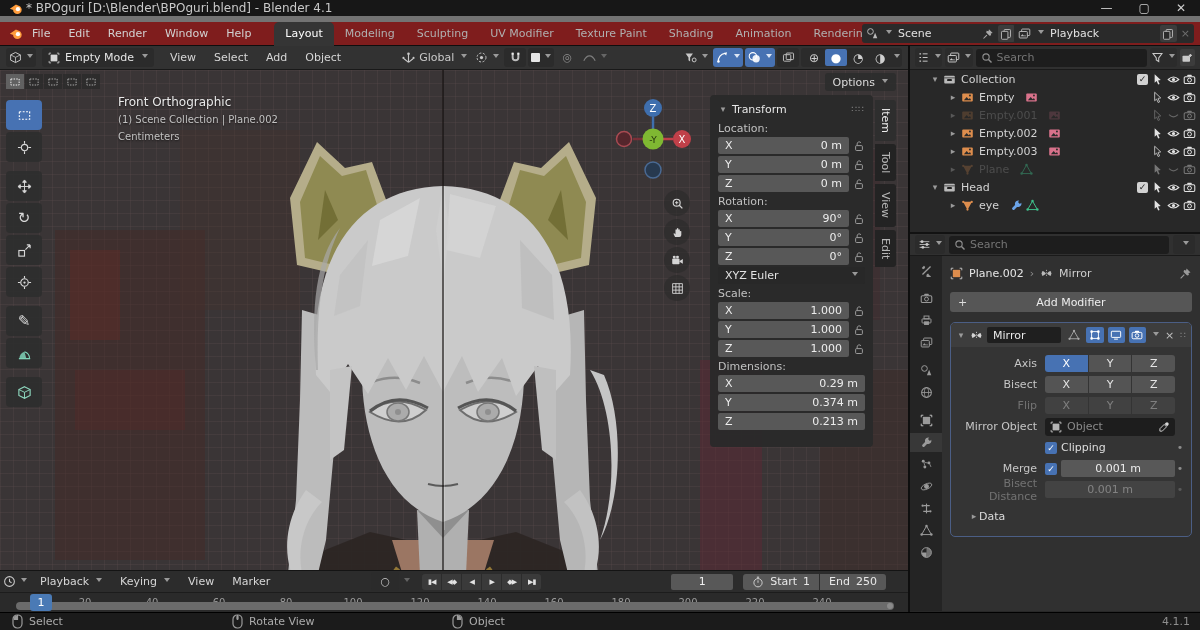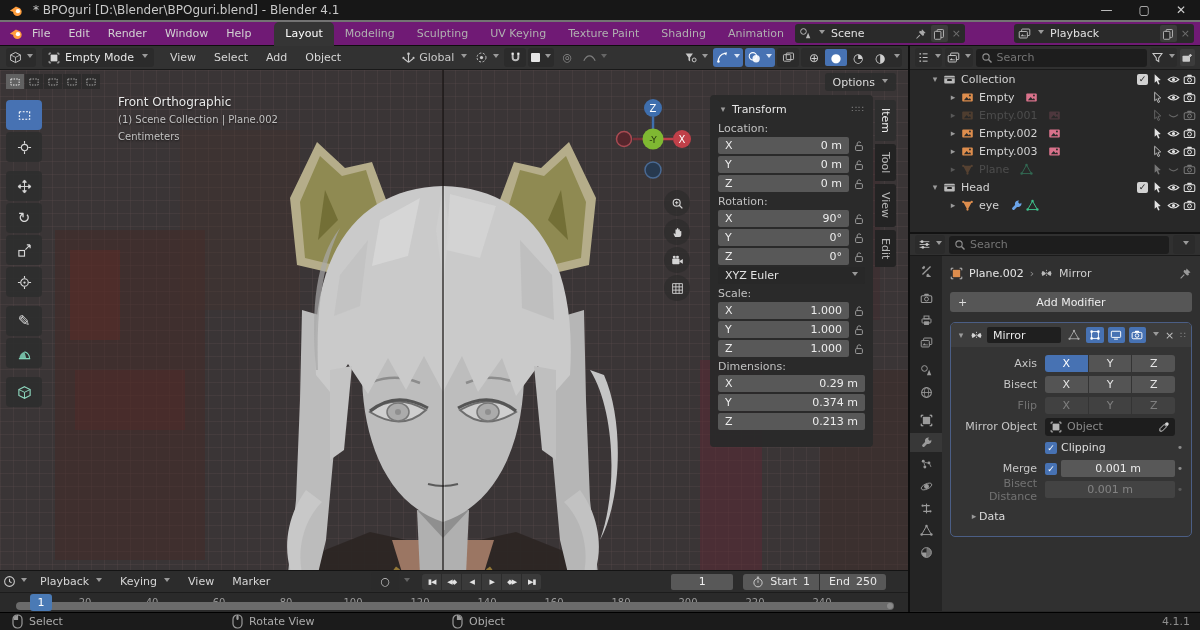--- a/index.html
+++ b/index.html
@@ -4,24 +4,24 @@
 <style>
 *{box-sizing:border-box;margin:0;padding:0}
 html,body{width:1200px;height:630px;overflow:hidden}
 body{font-family:"DejaVu Sans","Liberation Sans",sans-serif;font-size:11px;color:#cfcfcf;background:#181818;position:relative}
 .abs{position:absolute}
 svg.ic{width:13px;height:13px;flex:none;display:block}
 svg.ic12{width:12px;height:12px;flex:none;display:block}
 svg.ic15{width:15px;height:15px;flex:none;display:block}
 .cvd{width:0;height:0;border:3px solid transparent;border-top:4px solid #9a9a9a;margin-left:3px;flex:none}
 
-#titlebar{position:absolute;left:0;top:0;width:1200px;height:22px;background:#171717;display:flex;align-items:center;padding:0 8px;gap:10px;border-bottom:2px solid #737373}
+#titlebar{position:absolute;left:0;top:0;width:1200px;height:22px;background:#171717;display:flex;align-items:center;padding:0 8px;gap:3px;border-bottom:6px solid #737373}
 #titlebar .ttl{color:#c9c9c9;font-size:12px}
 #wctrls{margin-left:auto;display:flex;gap:26px;color:#cfcfcf;font-size:12px;padding-right:6px}
-#topbar{position:absolute;left:0;top:22px;width:1200px;height:24px;background:#701a75;display:flex;align-items:center;border-bottom:1px solid #0e0e0e}
+#topbar{position:absolute;left:0;top:22px;width:1200px;height:24px;background:#7f1d1d;display:flex;align-items:center;border-bottom:1px solid #0e0e0e}
 #topbar .menu{padding:0 9px;color:#d2d2d2}
 #tabs{display:flex;margin-left:14px;height:24px;align-items:stretch}
 #tabs .tab{display:flex;align-items:center;padding:0 11px;color:#b0b0b0;border-radius:5px 5px 0 0}
 #tabs .tab.act{background:#353535;color:#fff}
 .idwidget{display:flex;align-items:center;background:#2a2a2a;border-radius:3px;height:19px;padding:0 4px;gap:4px}
 .idwidget .nm{flex:1;color:#e0e0e0;padding-left:2px}
 .ibtn{display:flex;align-items:center;justify-content:center;width:17px;height:17px;border-radius:2px;background:#3c3c3c;color:#b9b9b9}
 
 #toolheader{position:absolute;left:0;top:46px;width:908px;height:24px;background:#323232;display:flex;align-items:center;padding:0 6px;gap:2px;border-bottom:1px solid #191919}
 #toolheader .menu{padding:0 8px;color:#d6d6d6}
@@ -402,28 +402,28 @@
     </svg>
   <span class="menu">File</span>
   <span class="menu">Edit</span>
   <span class="menu">Render</span>
   <span class="menu">Window</span>
   <span class="menu">Help</span>
   <div id="tabs">
     <span class="tab act">Layout</span>
     <span class="tab">Modeling</span>
     <span class="tab">Sculpting</span>
-    <span class="tab">UV Keying</span>
+    <span class="tab">UV Modifier</span>
     <span class="tab">Texture Paint</span>
     <span class="tab">Shading</span>
     <span class="tab">Animation</span>
     <span class="tab">Rendering</span>
     <span class="tab">Compositing</span>
   </div>
-  <div class="idwidget abs" style="left:795px;top:2px;width:170px">
+  <div class="idwidget abs" style="left:862px;top:2px;width:170px">
     <svg class="ic" style="color:#b9b9b9">
         <use href="#s-scn"></use>
       </svg>
     <span class="cvd"></span>
     <span class="nm">Scene</span>
     <svg class="ic12" style="color:#a9a9a9">
         <use href="#s-pin"></use>
       </svg>
     <span class="ibtn">
         <svg class="ic12">

